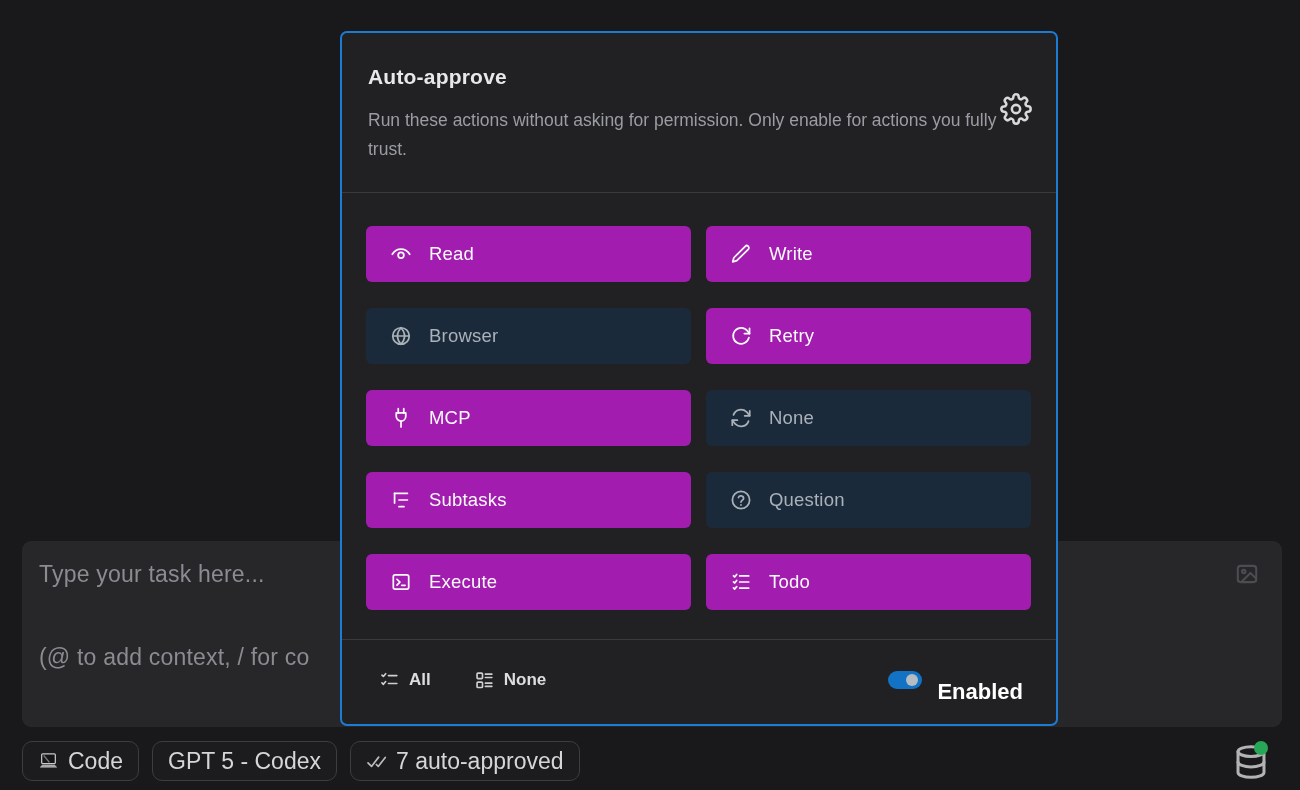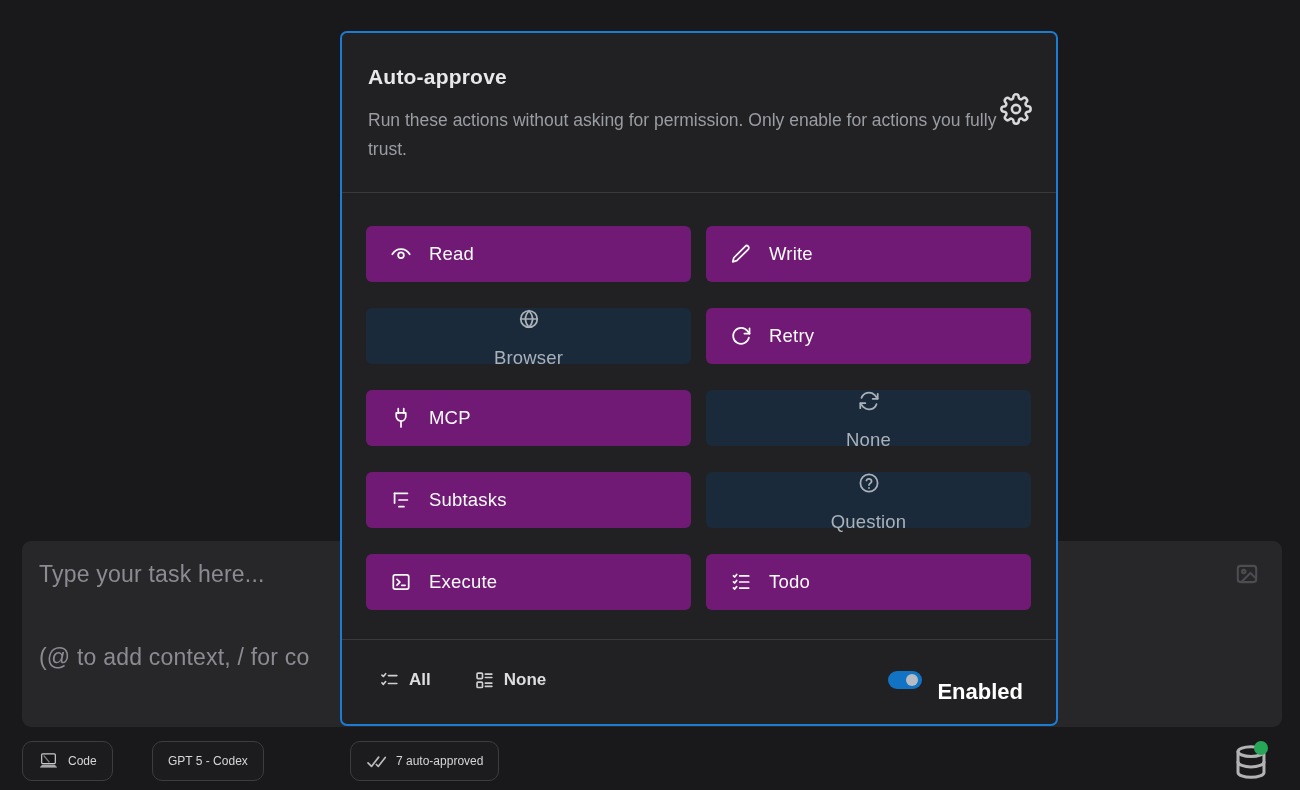--- a/index.html
+++ b/index.html
@@ -24,21 +24,21 @@
   .ph-2 { top: 103px; text-align: right; }
   .img-icon { position: absolute; right: 22px; top: 20px; width: 26px; height: 26px; color: #4c4c51; }
 
   
   .chip {
     position: absolute; top: 741px; height: 40px;
     display: inline-flex; align-items: center; gap: 9px;
     padding: 0 15px;
     border: 1px solid #3d3d40; border-radius: 10px;
     background: #1c1c1e;
-    color: #d6d6d8; font-size: 12px;
+    color: #d6d6d8; font-size: 23px;
     cursor: pointer;
   }
   .chip-code { left: 22px; }
   .chip-model { left: 152px; align-items: center; }
   .chip-approved { left: 350px; }
   .chip .cicon { width: 21px; height: 21px; color: #bdbdbf; }
   .db-wrap { position: absolute; left: 1231px; top: 743px; width: 40px; height: 38px; cursor: pointer; }
   .db-wrap .dbicon { width: 31px; height: 33px; color: #b3b3b5; margin-top: 4px; }
   .status-dot {
     position: absolute; right: 3px; top: -2px;
@@ -76,22 +76,22 @@
     column-gap: 15px; row-gap: 26px;
     align-content: start;
   }
   .action-btn {
     height: 56px; border: 0; border-radius: 6px;
     display: flex; align-items: center; gap: 17px;
     padding: 0 24px;
     font-family: inherit; font-size: 18.5px; letter-spacing: .2px;
     cursor: pointer;
   }
-  .action-btn.on  { background: #701a75; color: #fbfbfc; }
-  .action-btn.off { background: #1b2a3a; color: #aab1b9; flex-direction: column; }
+  .action-btn.on  { background: #a21caf; color: #fbfbfc; }
+  .action-btn.off { background: #1b2a3a; color: #aab1b9; }
   .action-btn .icon { width: 22px; height: 22px; flex: 0 0 auto; }
 
   .popup-footer {
     flex: 1;
     display: flex; align-items: center;
     padding: 0 33px 4px 37px;
   }
   .foot-btn {
     display: inline-flex; align-items: center; gap: 9px;
     background: transparent; border: 0; cursor: pointer;

